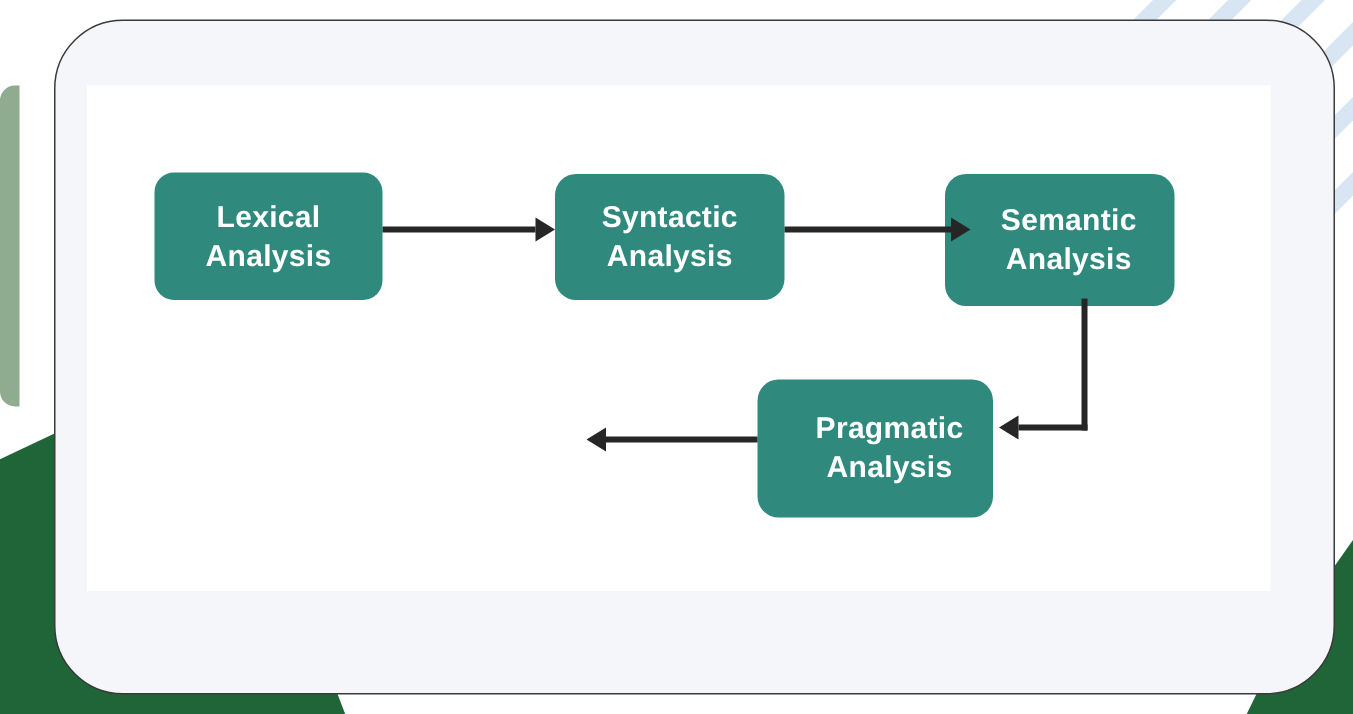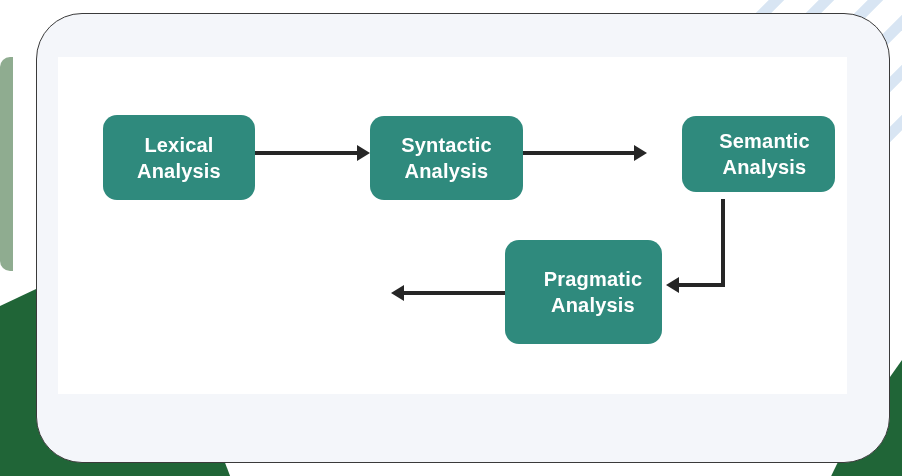--- a/index.html
+++ b/index.html
@@ -41,22 +41,22 @@
     position:absolute;box-sizing:border-box;
     background:var(--node-fill,#2F8A7D);
     border-radius:14px;
     display:flex;align-items:center;justify-content:center;
     color:var(--node-text,#FFFFFF);
     font-size:20px;font-weight:700;line-height:26px;
     text-align:center;white-space:pre-line;letter-spacing:.2px;
   }
   .n1{left:103px;top:115px;width:152px;height:85px;}
   .n2{left:370px;top:116px;width:153px;height:84px;}
-  .n3{left:682px;top:116px;width:153px;height:76px;padding-left:12px;}
-  .n4{left:505px;top:240px;width:157px;height:104px;padding-left:19px;}
+  .n3{left:630px;top:116px;width:153px;height:88px;padding-left:12px;}
+  .n4{left:505px;top:253px;width:157px;height:92px;padding-left:19px;}
   .n5{left:233px;top:253px;width:157px;height:84px;}
   
   .aline{position:absolute;background:var(--arrow,#262626);}
   .tri{position:absolute;width:0;height:0;border-top:8px solid transparent;border-bottom:8px solid transparent;}
   .tri.right{border-left:13px solid var(--arrow,#262626);}
   .tri.left{border-right:13px solid var(--arrow,#262626);}
   .e1-line{left:255px;top:151px;width:102px;height:4px;}
   .e1-head{left:357px;top:145px;}
   .e2-line{left:523px;top:151px;width:111px;height:4px;}
   .e2-head{left:634px;top:145px;}
@@ -83,21 +83,21 @@
     <div class="forest br"></div>
   </div>
 
   <div class="card"></div>
 
   <div class="panel">
 
     
   </div>
 
-  <div class="node n1" style="z-index:3;">Lexical
+  <div class="node n1" style="z-index:3;border-radius:13px;">Lexical
 Analysis</div>
   <div class="node n2" style="z-index:3;text-align:center;">Syntactic
 Analysis</div>
   <div class="node n3" style="z-index:3;">Semantic
 Analysis</div>
   <div class="node n4" style="z-index:3;">Pragmatic
 Analysis</div>
 
   <div class="aline e1-line" style="z-index:3;"></div>
   <div class="tri right e1-head" style="z-index:3;"></div>

